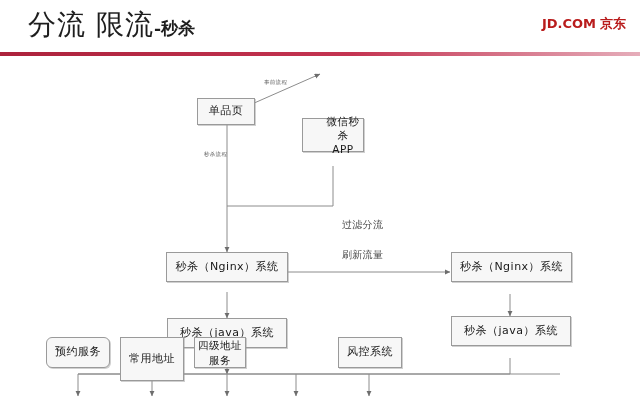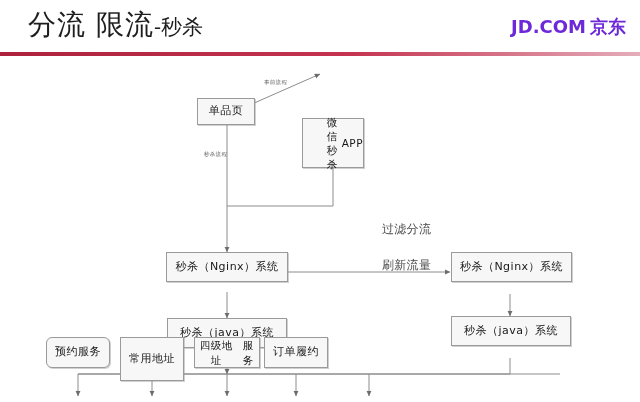--- a/index.html
+++ b/index.html
@@ -10,25 +10,25 @@
   #page{position:relative;width:640px;height:402px;background:#fff;}
 
   
   #header{position:absolute;left:0;top:0;width:640px;height:56px;background:#fff;}
   #title{
     position:absolute;left:28px;top:6px;
     font-family:"DejaVu Serif","Liberation Serif",serif;
     color:#1d1d1d;white-space:nowrap;
   }
   #title .main{font-size:28px;letter-spacing:1px;}
-  #title .sub{font-size:21px;letter-spacing:0px;}
+  #title .sub{font-size:17px;letter-spacing:0px;font-weight:bold;}
   #logo{
     position:absolute;right:14px;top:15px;
     font-family:"DejaVu Sans","Liberation Sans",sans-serif;
-    font-weight:bold;font-size:18px;color:#6d28d9;letter-spacing:0px;
+    font-weight:bold;font-size:13px;color:#b91c1c;letter-spacing:0px;
     white-space:nowrap;
   }
   #logo .cn{margin-left:4px;}
   #rule-fade{
     position:absolute;left:0;top:52px;width:640px;height:4px;
     background:linear-gradient(to right,#a50f2b 0%,#bf2242 55%,#e3a6b4 100%);
     opacity:.92;
   }
 
   
@@ -52,21 +52,21 @@
   .node .l1{display:block;}
   .node .l2{display:block;font-weight:normal;}
 
   
   .elabel{
     position:absolute;
     font-family:"DejaVu Sans","Liberation Sans",sans-serif;
     font-size:5.5px;color:#5c5c5c;line-height:1.5;
     white-space:pre-line;letter-spacing:.3px;
   }
-  .elabel.mid{font-size:12px;color:#4a4a4a;margin-left:40px;}
+  .elabel.mid{font-size:10px;color:#4a4a4a;}
 </style>
 </head>
 <body>
 
 <div id="page">
 
   <div id="header">
     <div id="title">
       <span class="main">分流 限流</span><span class="sub">-秒杀</span>
     </div>
@@ -112,21 +112,21 @@
         <path d="M227,318 L227,340" marker-end="url(#ah)"></path>
         <path d="M296,318 L296,340" marker-end="url(#ah)"></path>
         <path d="M369,318 L369,340" marker-end="url(#ah)"></path>
       </g>
     </svg>
 
     <div class="node" style="left:197px;top:42px;width:58px;height:27px;">
       <span>单品页</span>
     </div>
 
-    <div class="node sm" style="left:302px;top:62px;width:62px;height:50px;flex-direction:row;padding-left:20px;">
+    <div class="node sm" style="left:302px;top:62px;width:62px;height:34px;flex-direction:column;padding-left:20px;">
       <span class="l1">微信秒杀</span>
       <span class="l2">APP</span>
     </div>
 
     <div class="node" style="left:166px;top:196px;width:122px;height:30px;">
       <span>秒杀（Nginx）系统</span>
     </div>
 
     <div class="node" style="left:451px;top:196px;width:121px;height:30px;">
       <span>秒杀（Nginx）系统</span>
@@ -141,29 +141,29 @@
     </div>
 
     <div class="node" style="left:46px;top:281px;width:64px;height:31px;border-radius:6px;">
       <span>预约服务</span>
     </div>
 
     <div class="node" style="left:120px;top:281px;width:64px;height:44px;">
       <span>常用地址</span>
     </div>
 
-    <div class="node sm" style="left:194px;top:281px;width:66px;height:31px;flex-direction:row;">
+    <div class="node sm" style="left:194px;top:281px;width:52px;height:31px;flex-direction:column;">
       <span class="l1">四级地址</span>
       <span class="l1">服务</span>
     </div>
 
-    <div class="node" style="left:264px;top:281px;width:64px;height:31px;">
-      <span>订单履约</span>
+
+    <div class="node" style="left:338px;top:281px;width:64px;height:31px;">
+      <span>风控系统</span>
     </div>
-
 
     <div class="elabel" style="left:264px;top:22px;">事前流程</div>
 
     <div class="elabel" style="left:204px;top:94px;">秒杀流程</div>
 
     <div class="elabel mid" style="left:342px;top:146px;">
       <span style="display:block;">过滤分流</span>
       <span style="display:block;">刷新流量</span>
     </div>
 

